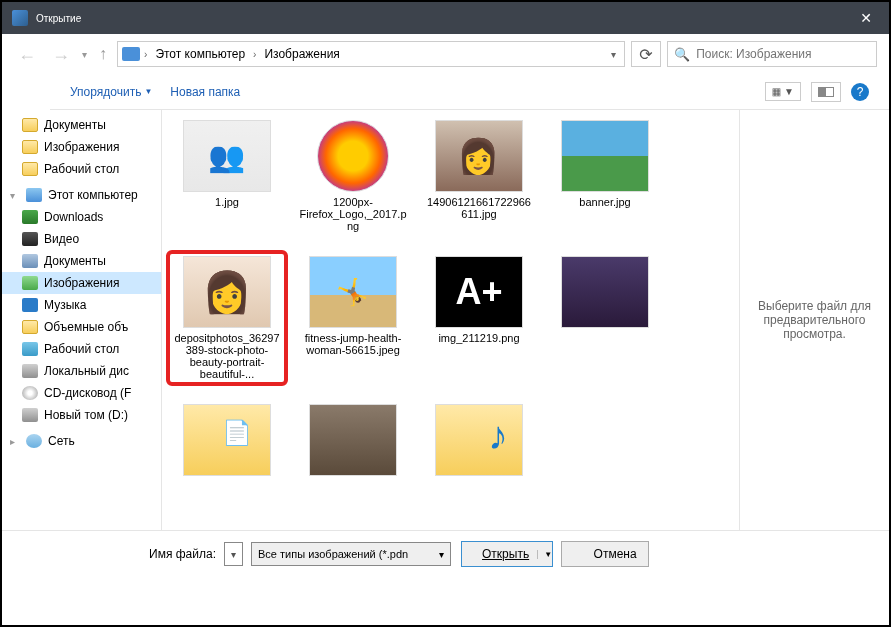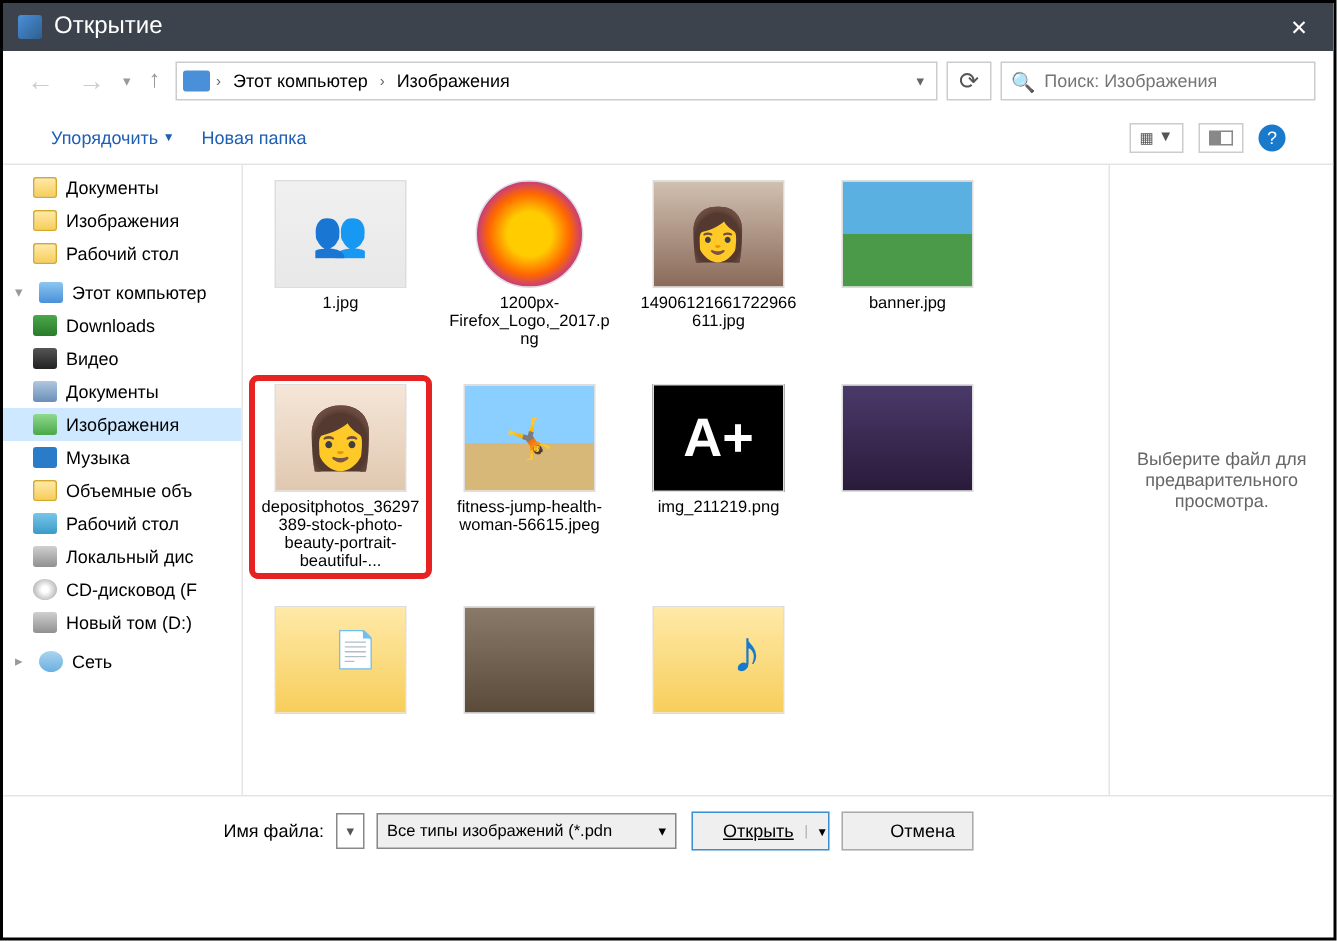--- a/index.html
+++ b/index.html
@@ -1,39 +1,39 @@
 <!DOCTYPE html>
 <html><head>
 <meta charset="utf-8">
 <style>
 * { box-sizing: border-box; margin: 0; padding: 0; font-family: "Segoe UI", Tahoma, sans-serif; }
 body { background: #fff; width: 891px; height: 627px; position: relative; border: 2px solid #000; }
 
 .titlebar { background: #3d434c; height: 32px; display: flex; align-items: center; padding-left: 10px; }
 .titlebar .app-icon { width: 16px; height: 16px; margin-right: 8px; background: linear-gradient(135deg,#4a90d9,#2e5f8f); border-radius: 2px; }
-.titlebar .title { color: #fff; font-size: 16px; flex: 1; }
+.titlebar .title { color: #fff; font-size: 10px; flex: 1; }
 .titlebar .close-btn { width: 46px; height: 32px; display: flex; align-items: center; justify-content: center; color: #fff; font-size: 14px; cursor: pointer; }
 
 .navbar { height: 40px; display: flex; align-items: center; padding: 6px 12px; gap: 6px; }
 .nav-arrows { display: flex; align-items: center; gap: 8px; }
 .nav-arrow { color: #999; font-size: 18px; padding: 4px; cursor: pointer; }
 .nav-arrow.disabled { color: #ccc; }
 .nav-dropdown-arrow { color: #999; font-size: 10px; }
 .nav-up { color: #999; font-size: 16px; padding: 4px; cursor: pointer; }
 .address-bar { flex: 1; border: 1px solid #ccc; height: 26px; display: flex; align-items: center; padding: 0 4px; gap: 4px; font-size: 12px; }
 .address-bar .folder-icon { width: 18px; height: 14px; background: #4a90d9; border-radius: 2px; }
 .address-bar .chev { color: #666; font-size: 10px; }
 .address-bar .crumb { color: #000; padding: 2px 4px; }
 .address-bar .addr-end-arrow { margin-left: auto; color: #666; font-size: 10px; padding: 4px; }
 .refresh-btn { border: 1px solid #ccc; width: 30px; height: 26px; display: flex; align-items: center; justify-content: center; color: #555; cursor: pointer; }
 .search-box { border: 1px solid #ccc; width: 210px; height: 26px; display: flex; align-items: center; padding: 0 6px; gap: 6px; }
 .search-box .magnify { color: #888; font-size: 13px; }
 .search-box input { border: none; outline: none; flex: 1; font-size: 12px; color: #0f172a; }
 
-.toolbar { height: 36px; display: flex; align-items: center; padding: 0 32px; gap: 18px; border-bottom: 1px solid #e5e5e5; }
+.toolbar { height: 36px; display: flex; align-items: center; padding: 0 20px; gap: 18px; border-bottom: 1px solid #e5e5e5; margin-left: 48px; }
 .toolbar .tb-link { color: #1e5fb4; font-size: 12px; cursor: pointer; display: flex; align-items: center; gap: 3px; }
 .toolbar .tb-arrow { font-size: 8px; }
 .toolbar-right { margin-left: auto; display: flex; align-items: center; gap: 10px; }
 .view-btn { border: 1px solid #ccc; padding: 3px 6px; font-size: 10px; color: #555; display: flex; align-items: center; gap: 3px; cursor: pointer; }
 .preview-btn { border: 1px solid #ccc; padding: 4px 6px; display: flex; cursor: pointer; }
 .preview-btn .half { width: 8px; height: 10px; }
 .preview-btn .l { background: #888; }
 .preview-btn .r { background: #fff; border: 1px solid #888; border-left: none; }
 .help-btn { width: 18px; height: 18px; border-radius: 50%; background: #1979ca; color: #fff; font-size: 12px; display: flex; align-items: center; justify-content: center; cursor: pointer; }
 

